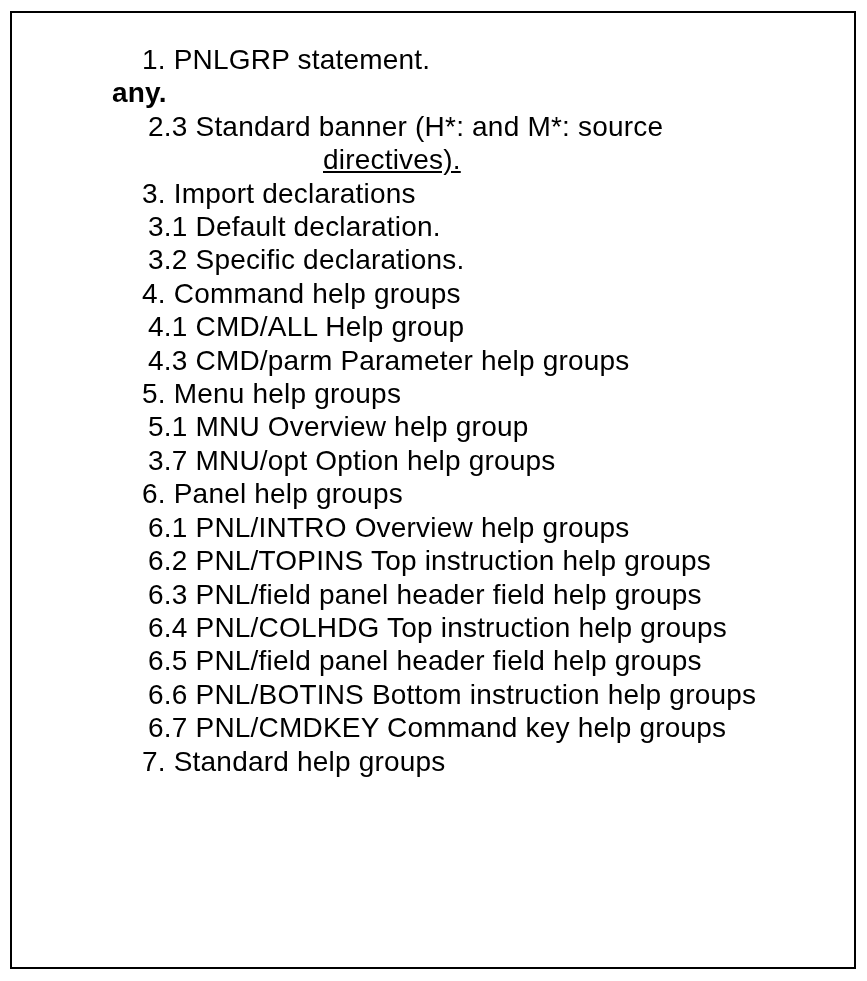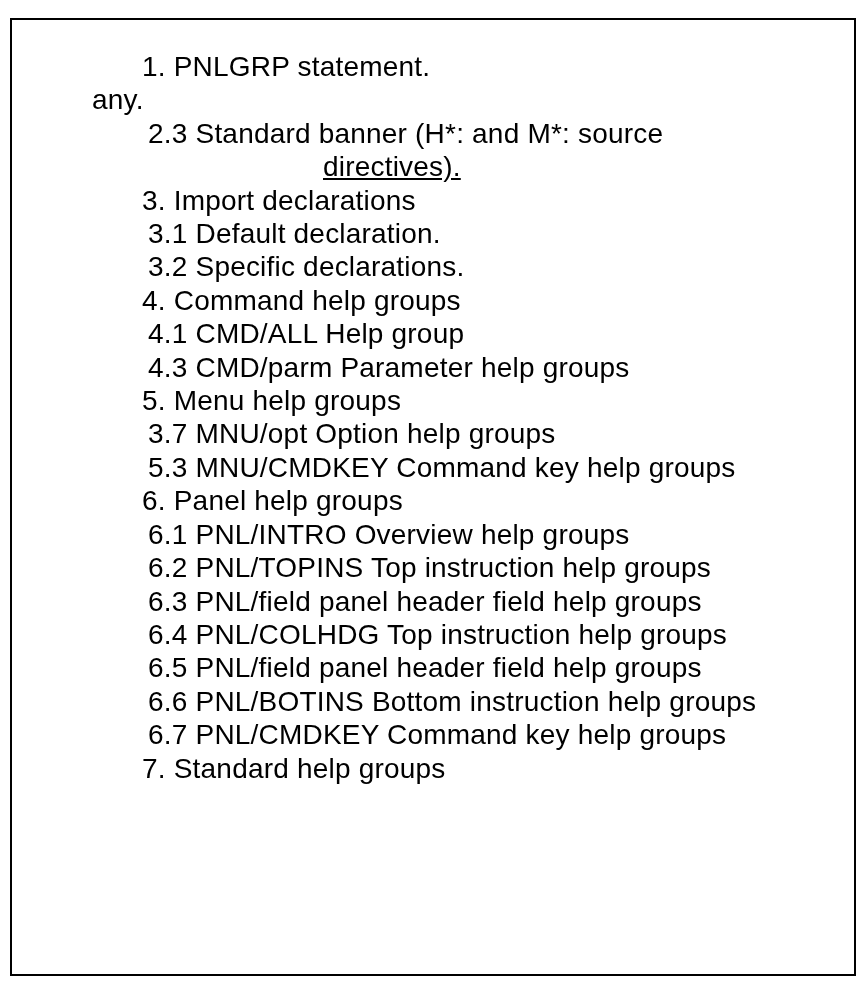--- a/index.html
+++ b/index.html
@@ -9,61 +9,61 @@
   }
   body {
     width: 867px;
     height: 981px;
     position: relative;
     font-family: "Liberation Sans", "DejaVu Sans", sans-serif;
   }
   .figure-frame {
     position: absolute;
     left: 10px;
-    top: 18px;
+    top: 11px;
     width: 846px;
     height: 958px;
     box-sizing: border-box;
     border: 2px solid #000000;
     background: #ffffff;
     overflow: hidden;
   }
   .outline-content {
     padding-top: 30px;
     font-size: 28px;
     line-height: 33.4px;
     color: #000000;
     letter-spacing: 0.2px;
   }
   .line {
     white-space: pre;
   }
   .in-main { padding-left: 130px; }  
   .in-sub  { padding-left: 136px; }  
-  .in-any  { padding-left: 80px; }  
+  .in-any  { padding-left: 100px; font-weight: bold; }  
   .in-dir  { padding-left: 311px; text-decoration: underline; }  
 </style>
 </head>
 <body>
 
 <div class="figure-frame">
   <div class="outline-content">
     <div class="line in-main">1. PNLGRP statement.</div>
     <div class="line in-any">any.</div>
     <div class="line in-sub">2.3 Standard banner (H*: and M*: source</div>
     <div class="line in-dir">directives).</div>
     <div class="line in-main">3. Import declarations</div>
     <div class="line in-sub">3.1 Default declaration.</div>
     <div class="line in-sub">3.2 Specific declarations.</div>
     <div class="line in-main">4. Command help groups</div>
     <div class="line in-sub">4.1 CMD/ALL Help group</div>
     <div class="line in-sub">4.3 CMD/parm Parameter help groups</div>
     <div class="line in-main">5. Menu help groups</div>
+    <div class="line in-sub">5.1 MNU Overview help group</div>
     <div class="line in-sub">3.7 MNU/opt Option help groups</div>
-    <div class="line in-sub">5.3 MNU/CMDKEY Command key help groups</div>
     <div class="line in-main">6. Panel help groups</div>
     <div class="line in-sub">6.1 PNL/INTRO Overview help groups</div>
     <div class="line in-sub">6.2 PNL/TOPINS Top instruction help groups</div>
     <div class="line in-sub">6.3 PNL/field panel header field help groups</div>
     <div class="line in-sub">6.4 PNL/COLHDG Top instruction help groups</div>
     <div class="line in-sub">6.5 PNL/field panel header field help groups</div>
     <div class="line in-sub">6.6 PNL/BOTINS Bottom instruction help groups</div>
     <div class="line in-sub">6.7 PNL/CMDKEY Command key help groups</div>
     <div class="line in-main">7. Standard help groups</div>
   </div>

